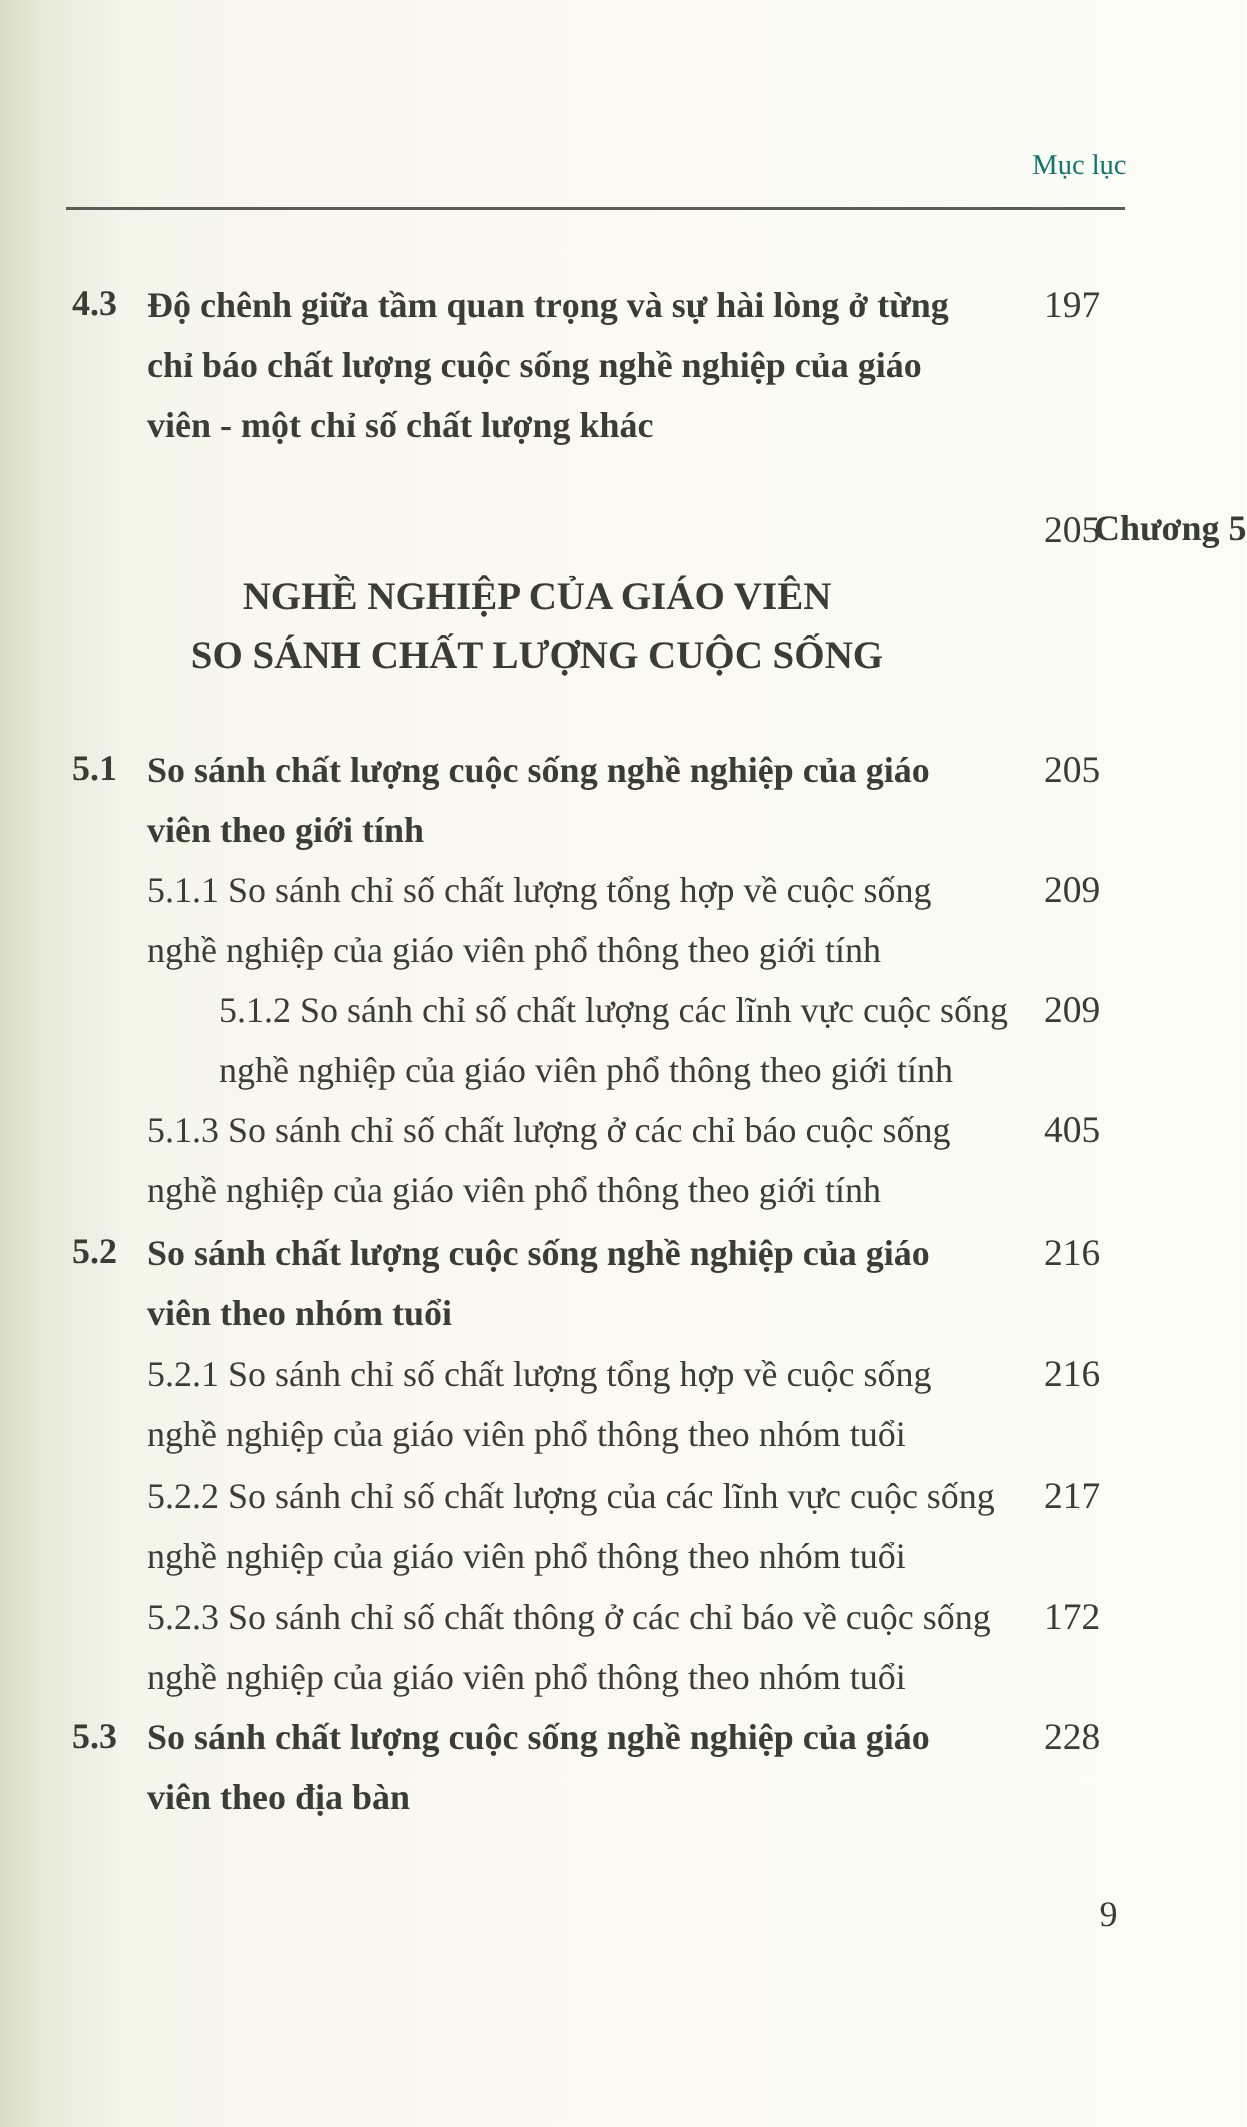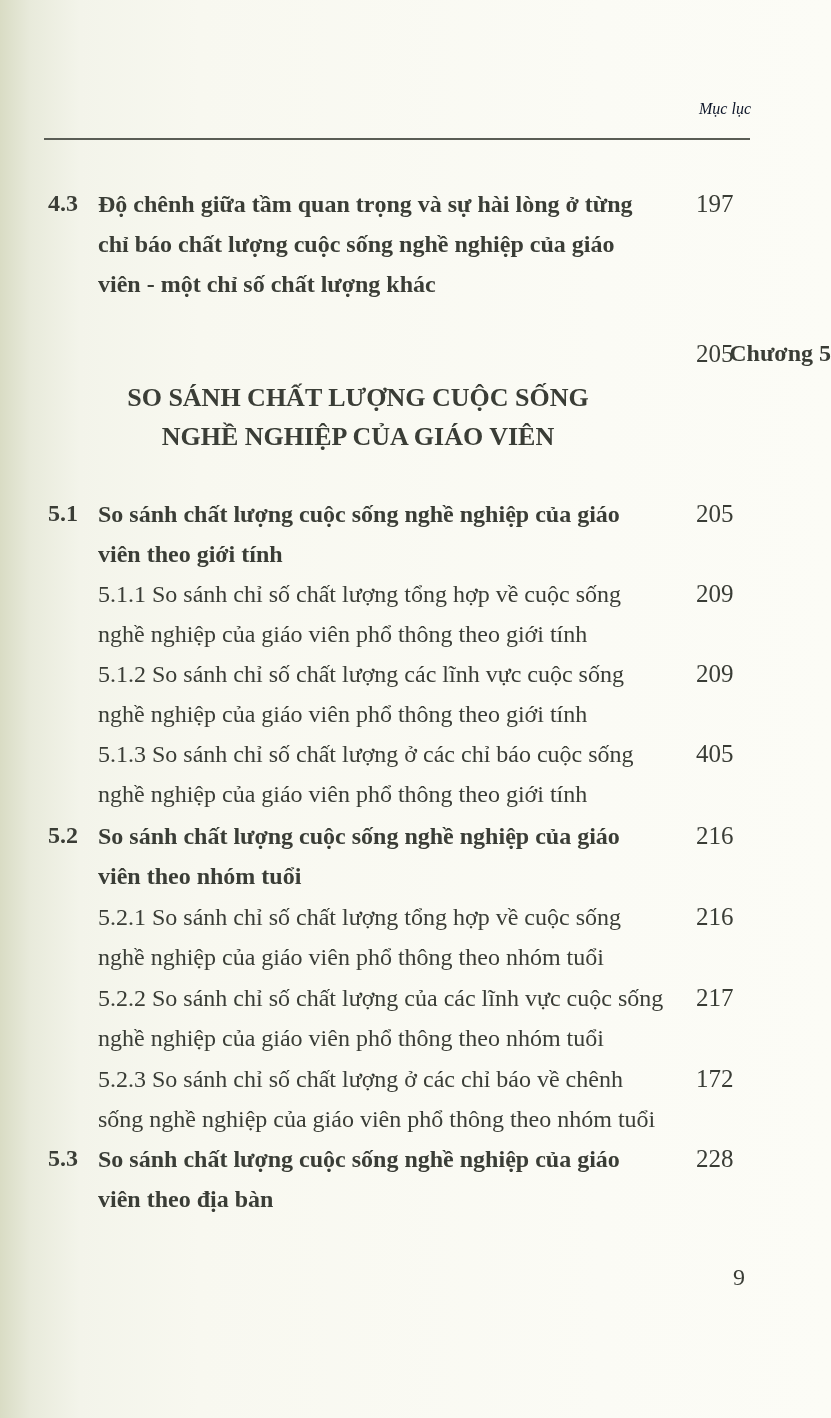--- a/index.html
+++ b/index.html
@@ -4,21 +4,21 @@
   <style>
     html, body { margin: 0; padding: 0; }
     body {
       width: 831px; height: 1418px; overflow: hidden; position: relative;
       background: linear-gradient(90deg, #d9dcc4 0px, #e8eadb 30px, #f3f4ea 80px, #f8f8f0 200px, #fbfbf5 600px, #fcfcf6 831px);
       font-family: "Liberation Serif", "DejaVu Serif", serif;
       color: #3a3d36;
     }
     .running-head {
       position: absolute; right: 80px; top: 100px;
-      font-style: italic; font-size: 16px; color: #0f172a;
+      font-size: 19px; color: #0f766e;
     }
     .rule {
       position: absolute; left: 44px; top: 138px; width: 706px; height: 2px;
       background: #5a5d55;
     }
     .entry { position: absolute; left: 0; width: 831px; }
     .num { position: absolute; left: 48px; font-weight: bold; font-size: 24px; }
     .title-text {
       position: absolute; left: 98px; width: 570px;
       font-size: 24px; line-height: 40px;
@@ -46,35 +46,35 @@
 
 <div class="entry" style="top:190px;">
   <span class="num" style="top:0;">4.3</span>
   <span class="title-text bold" style="top:-6px; width:560px;">Độ chênh giữa tầm quan trọng và sự hài lòng ở từng chỉ báo chất lượng cuộc sống nghề nghiệp của giáo viên - một chỉ số chất lượng khác</span>
   <span class="page" style="top:0;">197</span>
 </div>
 
 <div class="chapter-label"><span style="margin-left:-60px;">Chương 5</span></div>
 <span class="page" style="top:340px;">205</span>
 <div class="chapter-title">
+  <div>NGHỀ NGHIỆP CỦA GIÁO VIÊN</div>
   <div>SO SÁNH CHẤT LƯỢNG CUỘC SỐNG</div>
-  <div>NGHỀ NGHIỆP CỦA GIÁO VIÊN</div>
 </div>
 
 <div class="entry" style="top:500px;">
   <span class="num" style="top:0;">5.1</span>
   <span class="title-text bold" style="top:-6px; width:550px;">So sánh chất lượng cuộc sống nghề nghiệp của giáo viên theo giới tính</span>
   <span class="page" style="top:0;">205</span>
 </div>
 <div class="entry sub" style="top:580px;">
   <span class="title-text" style="top:-6px; width:570px;">5.1.1 So sánh chỉ số chất lượng tổng hợp về cuộc sống nghề nghiệp của giáo viên phổ thông theo giới tính</span>
   <span class="page" style="top:0;">209</span>
 </div>
 <div class="entry sub" style="top:660px;">
-  <span class="title-text" style="top:-6px; width:570px;">5.1.2 So sánh chỉ số chất lượng các lĩnh vực cuộc sống nghề nghiệp của giáo viên phổ thông theo giới tính</span>
+  <span class="title-text" style="top:-6px; width:570px;margin-left:48px;">5.1.2 So sánh chỉ số chất lượng các lĩnh vực cuộc sống nghề nghiệp của giáo viên phổ thông theo giới tính</span>
   <span class="page" style="top:0;">209</span>
 </div>
 <div class="entry sub" style="top:740px;">
   <span class="title-text" style="top:-6px; width:570px;">5.1.3 So sánh chỉ số chất lượng ở các chỉ báo cuộc sống nghề nghiệp của giáo viên phổ thông theo giới tính</span>
   <span class="page" style="top:0;">405</span>
 </div>
 
 <div class="entry" style="top:822px;">
   <span class="num" style="top:0;">5.2</span>
   <span class="title-text bold" style="top:-6px; width:550px;">So sánh chất lượng cuộc sống nghề nghiệp của giáo viên theo nhóm tuổi</span>
@@ -82,21 +82,21 @@
 </div>
 <div class="entry sub" style="top:903px;">
   <span class="title-text" style="top:-6px; width:570px;">5.2.1 So sánh chỉ số chất lượng tổng hợp về cuộc sống nghề nghiệp của giáo viên phổ thông theo nhóm tuổi</span>
   <span class="page" style="top:0;">216</span>
 </div>
 <div class="entry sub" style="top:984px;">
   <span class="title-text" style="top:-6px; width:570px;">5.2.2 So sánh chỉ số chất lượng của các lĩnh vực cuộc sống nghề nghiệp của giáo viên phổ thông theo nhóm tuổi</span>
   <span class="page" style="top:0;">217</span>
 </div>
 <div class="entry sub" style="top:1065px;">
-  <span class="title-text" style="top:-6px; width:570px;">5.2.3 So sánh chỉ số chất lượng ở các chỉ báo về chênh sống nghề nghiệp của giáo viên phổ thông theo nhóm tuổi</span>
+  <span class="title-text" style="top:-6px; width:570px;">5.2.3 So sánh chỉ số chất thông ở các chỉ báo về cuộc sống nghề nghiệp của giáo viên phổ thông theo nhóm tuổi</span>
   <span class="page" style="top:0;">172</span>
 </div>
 
 <div class="entry" style="top:1145px;">
   <span class="num" style="top:0;text-align:center;">5.3</span>
   <span class="title-text bold" style="top:-6px; width:550px;">So sánh chất lượng cuộc sống nghề nghiệp của giáo viên theo địa bàn</span>
   <span class="page" style="top:0;">228</span>
 </div>
 
 <div class="folio">9</div>

